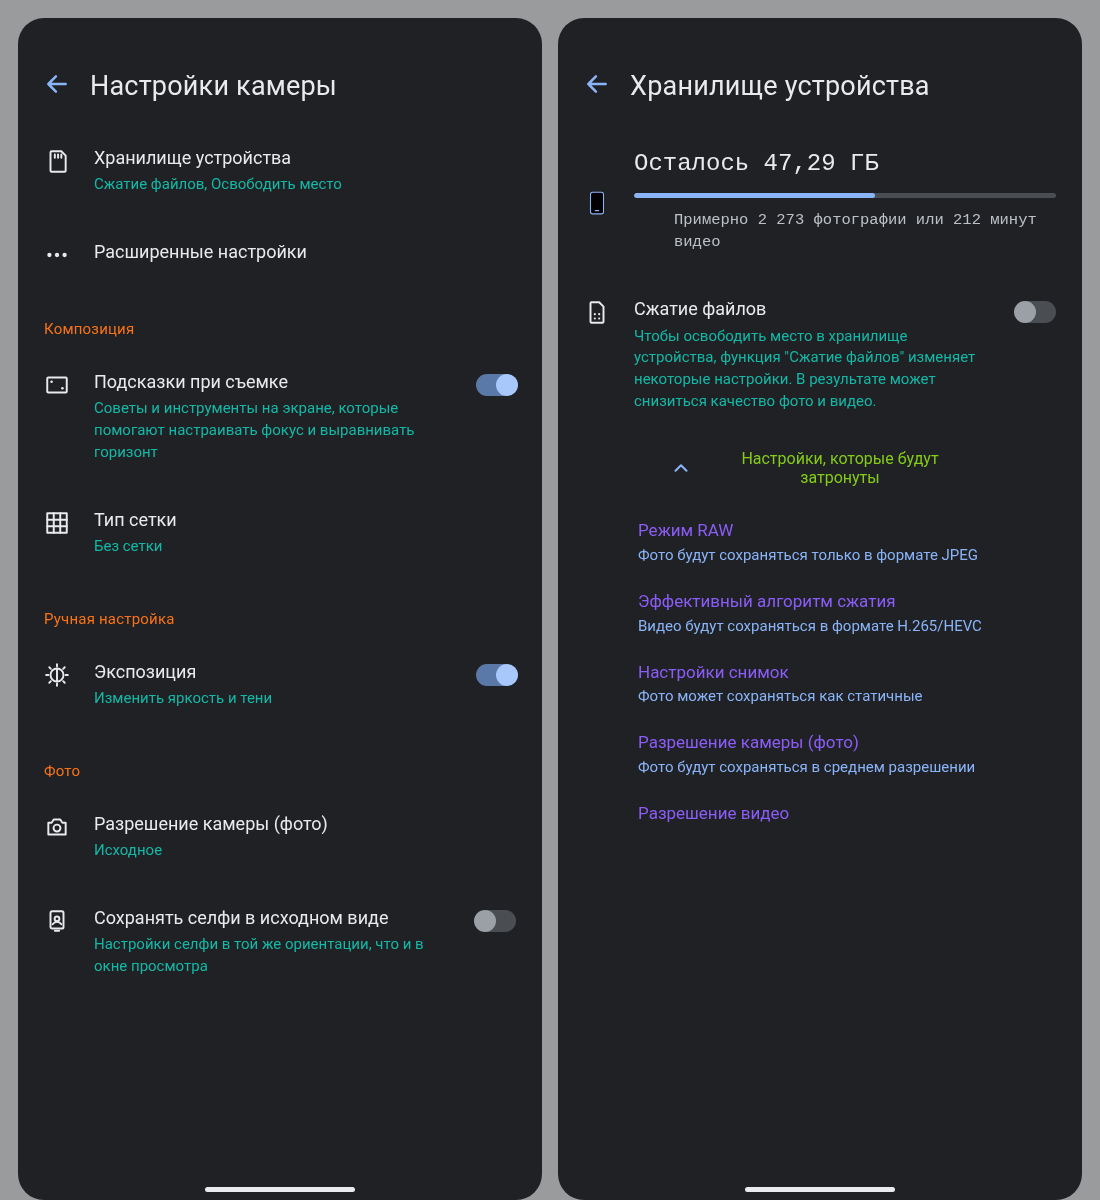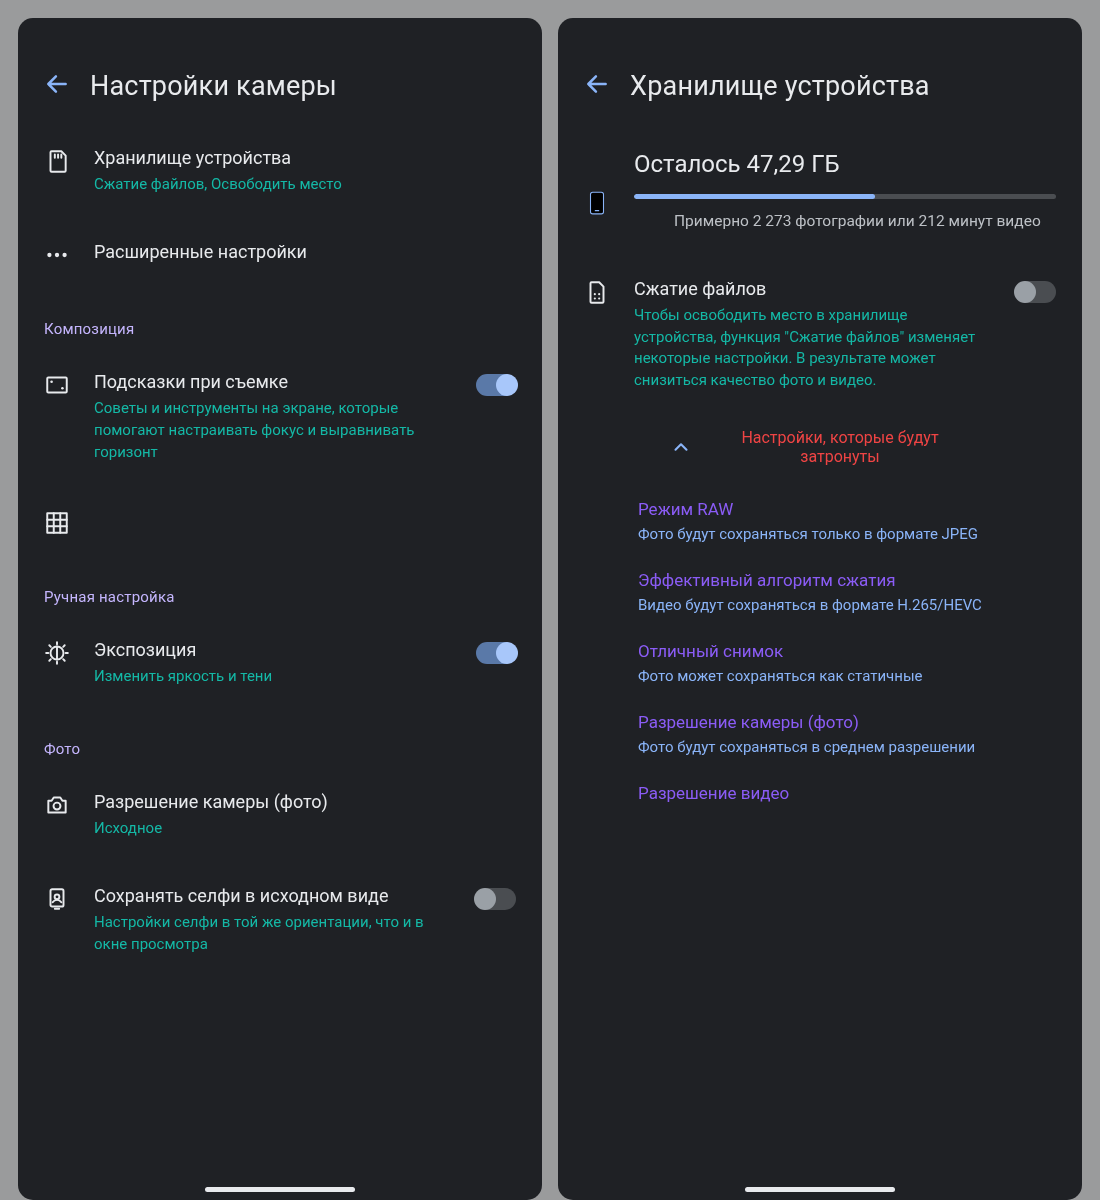--- a/index.html
+++ b/index.html
@@ -8,38 +8,38 @@
     font-family: Roboto, "Segoe UI", Arial, sans-serif;
     width: 1100px;
     height: 1200px;
     display: flex;
     gap: 16px;
     padding: 18px 18px 0 18px;
   }
   .phone {
     flex: 1;
     background: #1f2125;
-    border-radius: 15px;
+    border-radius: 26px;
     color: #e6e7e8;
     position: relative;
     overflow: hidden;
     display: flex;
     flex-direction: column;
   }
   .appbar {
     display: flex;
     align-items: center;
     gap: 20px;
     padding: 52px 26px 22px 26px;
   }
   .back-icon svg { width: 26px; height: 26px; }
   .back-stroke { stroke: #8ab4f8; stroke-width: 2.3; fill: none; stroke-linecap: round; stroke-linejoin: round; }
   .appbar-title { font-size: 27px; font-weight: 400; color: #e8eaed; letter-spacing: .2px; }
   .content { padding: 0 26px 40px 26px; overflow: hidden; flex: 1; }
-  .section-head { color: #c4b5fd; font-size: 15px; padding: 30px 0 10px 0; letter-spacing: .2px; }
+  .section-head { color: #f97316; font-size: 15px; padding: 30px 0 10px 0; letter-spacing: .2px; }
   .row {
     display: flex;
     align-items: flex-start;
     gap: 24px;
     padding: 22px 0;
   }
   .row-icon { width: 26px; height: 26px; flex-shrink: 0; margin-top: 2px; }
   .row-icon svg { width: 26px; height: 26px; }
   .row-icon .ic { stroke: #e8eaed; stroke-width: 1.8; fill: none; stroke-linejoin: round; stroke-linecap: round; }
   .row-icon .icf { fill: #e8eaed; }
@@ -55,33 +55,33 @@
   .toggle.on { background: #5a79a8; }
   .toggle.on .knob { right: -2px; background: #a8c7fa; }
   .toggle.off { background: #4a4d51; }
   .toggle.off .knob { left: -2px; background: #9aa0a6; }
   .home-indicator {
     position: absolute; bottom: 8px; left: 50%; transform: translateX(-50%);
     width: 150px; height: 5px; border-radius: 3px; background: #e8eaed;
   }
 
   
-  .storage-block { padding: 26px 0 10px 0; display:flex; gap:24px; align-items:flex-start; }
+  .storage-block { padding: 26px 0 10px 0; display:flex; gap:24px; align-items:flex-start;font-family:Liberation Mono, monospace; }
   .storage-icon { width:26px; height:26px; flex-shrink:0; margin-top: 40px; }
   .storage-icon svg { width:26px; height:26px; }
   .storage-title { font-size: 24px; color: #e8eaed; margin-bottom: 16px; }
   .progress {
     width: 100%; height: 5px; border-radius: 3px; background: #4a4d51; overflow: hidden;
   }
   .progress-fill { height: 100%; background: #8ab4f8; width: 57%; border-radius: 3px; }
   .storage-sub { font-size: 15.5px; color: #bdc1c6; margin-top: 12px; line-height: 1.4; margin-left: 40px; }
 
   .expander {
     display: flex; align-items: center; justify-content: center; gap: 18px;
-    color: #ef4444; font-size: 16px; padding: 14px 0 20px 0; text-align:center;
+    color: #84cc16; font-size: 16px; padding: 14px 0 20px 0; text-align:center;
   }
   .chevron { width:22px; height:22px; }
   .chevron svg { width:22px; height:22px; }
   .affected-list { padding-left: 54px; }
   .aff-item { padding: 12px 0; }
   .aff-title { font-size: 17px; color: #8b5cf6; line-height: 1.35; }
   .aff-sub { font-size: 15px; color: #8ab4f8; line-height: 1.4; margin-top: 3px; }
 </style>
 </head>
 <body>
@@ -142,20 +142,24 @@
         </div>
     </div>
 
     <div class="row">
       <span class="row-icon">
         <svg viewBox="0 0 24 24">
             <rect class="ic" x="3" y="3" width="18" height="18"></rect>
             <path class="ic" d="M9 3v18M15 3v18M3 9h18M3 15h18"></path>
           </svg>
       </span>
+      <div class="row-body">
+        <div class="row-title">Тип сетки</div>
+        <div class="row-sub">Без сетки</div>
+      </div>
     </div>
 
     <div class="section-head">Ручная настройка</div>
 
     <div class="row">
       <span class="row-icon">
         <svg viewBox="0 0 24 24">
             <circle class="ic" cx="12" cy="12" r="6"></circle>
             <path class="ic" d="M12 6v12"></path>
             <path class="ic" d="M12 2v2M12 20v2M2 12h2M20 12h2M4.9 4.9l1.4 1.4M17.7 17.7l1.4 1.4M4.9 19.1l1.4-1.4M17.7 6.3l1.4-1.4"></path>
@@ -265,21 +269,21 @@
     <div class="affected-list">
       <div class="aff-item">
         <div class="aff-title">Режим RAW</div>
         <div class="aff-sub">Фото будут сохраняться только в формате JPEG</div>
       </div>
       <div class="aff-item">
         <div class="aff-title">Эффективный алгоритм сжатия</div>
         <div class="aff-sub">Видео будут сохраняться в формате H.265/HEVC</div>
       </div>
       <div class="aff-item">
-        <div class="aff-title">Отличный снимок</div>
+        <div class="aff-title">Настройки снимок</div>
         <div class="aff-sub">Фото может сохраняться как статичные</div>
       </div>
       <div class="aff-item">
         <div class="aff-title">Разрешение камеры (фото)</div>
         <div class="aff-sub">Фото будут сохраняться в среднем разрешении</div>
       </div>
       <div class="aff-item">
         <div class="aff-title">Разрешение видео</div>
       </div>
     </div>

